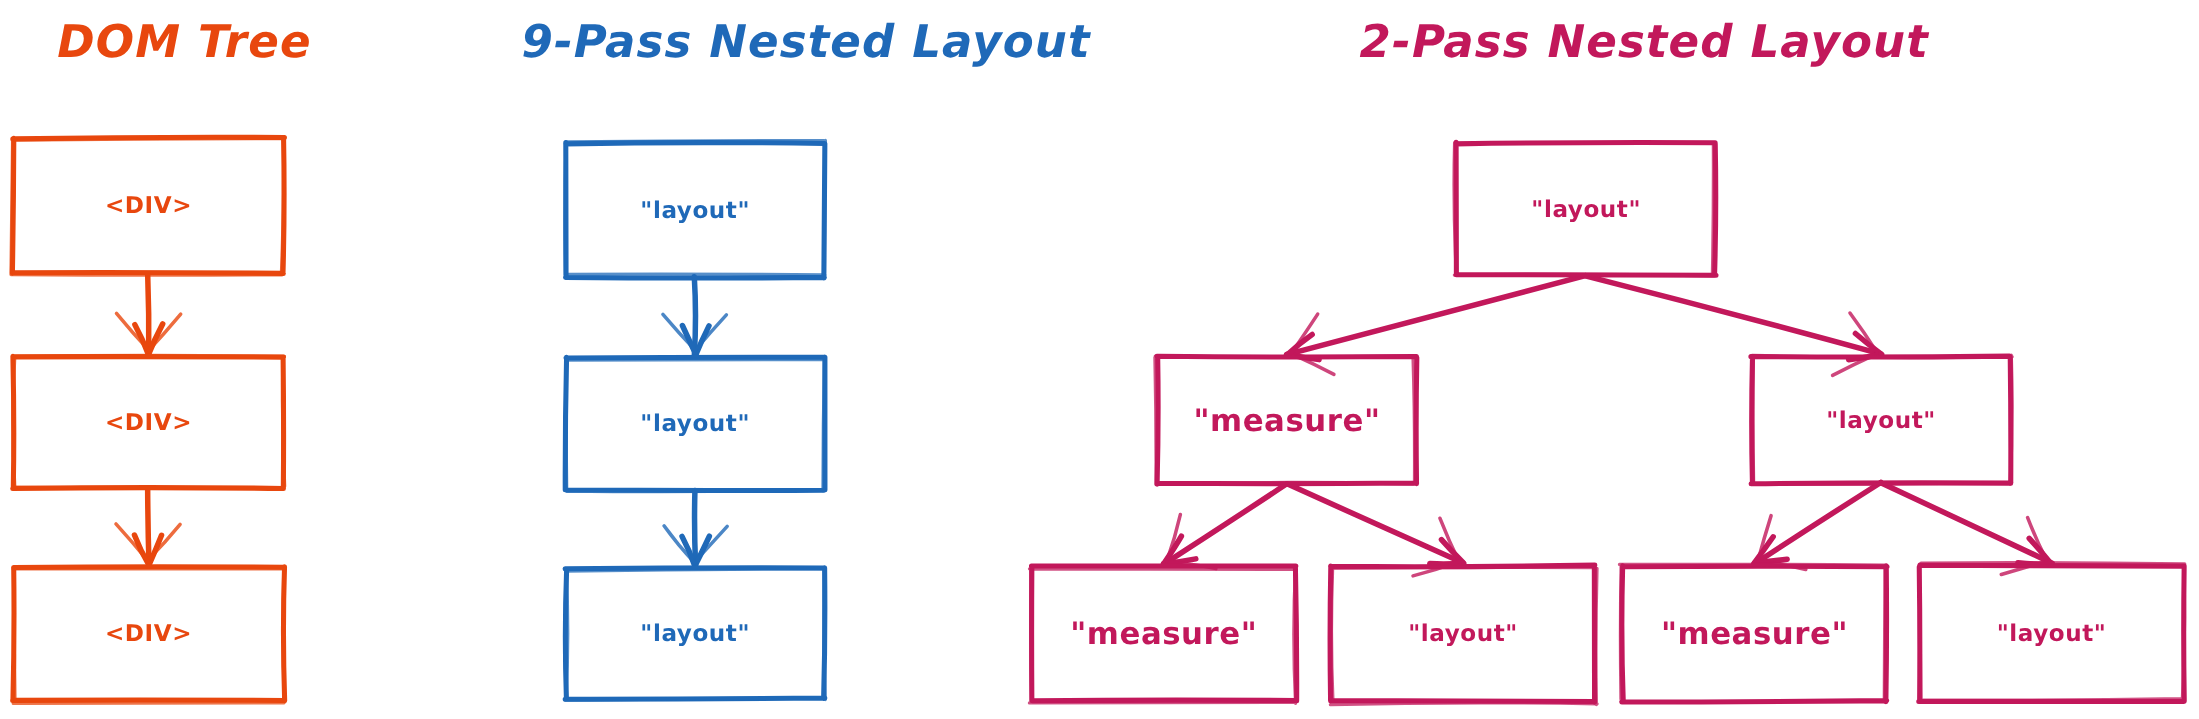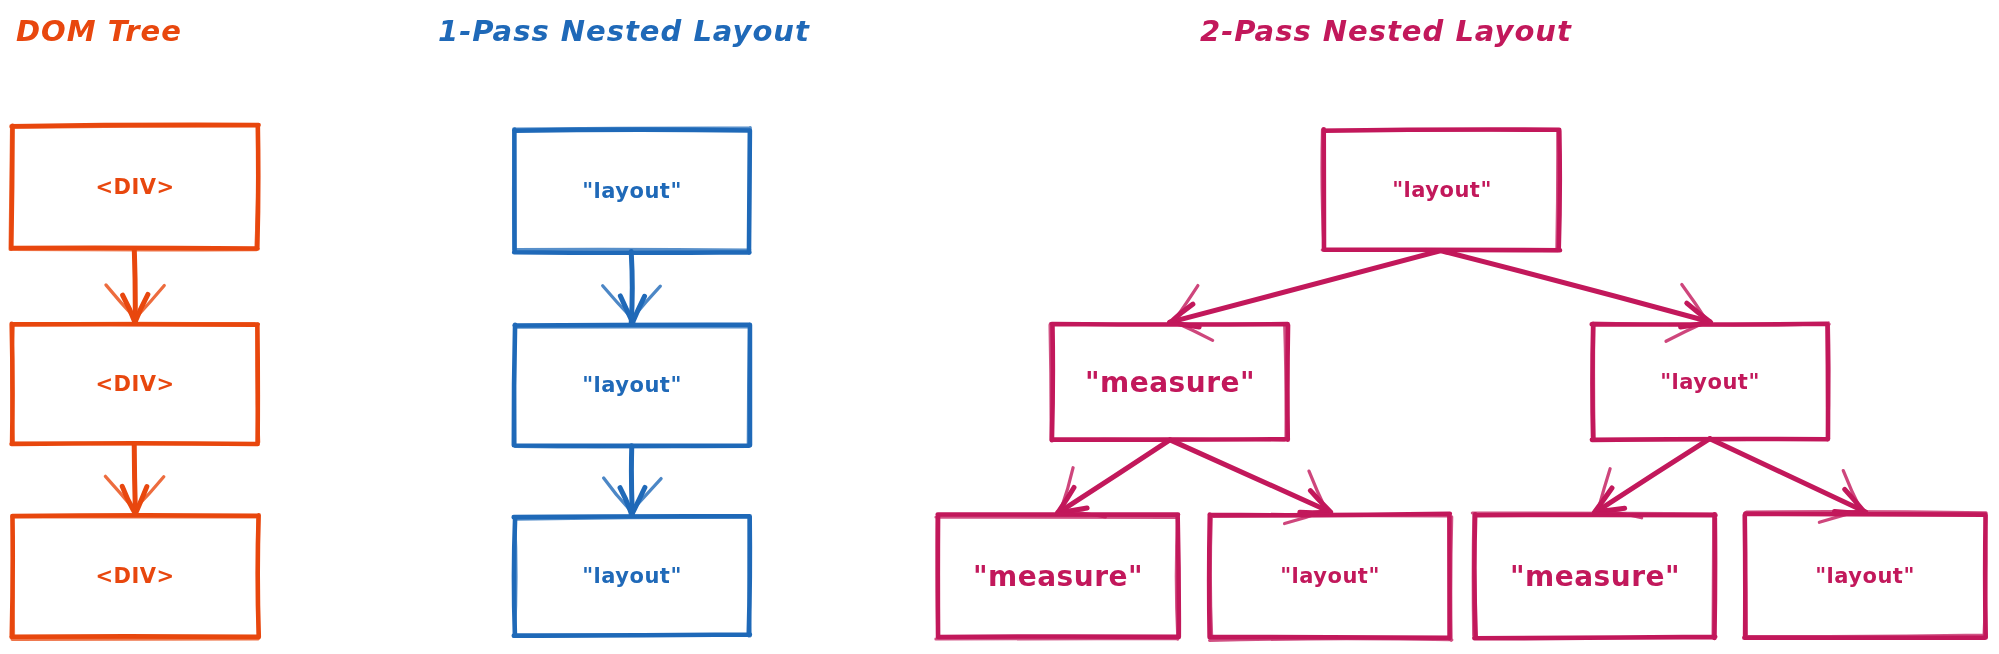--- a/index.html
+++ b/index.html
@@ -17,24 +17,25 @@
     font-family:"DejaVu Sans", sans-serif;
     font-weight:700;
     white-space:nowrap;
     transform:translate(-50%,-50%);
     letter-spacing:.5px;
   }
   .heading{
     position:absolute;
     font-family:"DejaVu Sans", sans-serif;
     font-weight:700;
-    font-size:29px;
+    font-size:41px;
     font-style:italic;
     white-space:nowrap;
     letter-spacing:1px;
+    margin-left:36px;
   }
   .boxlabel{font-size:21px;}
   .boxlabel.small{font-size:28px;}
 </style>
 </head>
 <body>
 
 <div id="root">
   <svg class="canvas" viewBox="0 0 1999 654" preserveAspectRatio="none" id="svgcanvas">
       <g>
@@ -124,21 +125,21 @@
         <path d="M 1472.254638013337 513.0916252593975 Q 1591.3475033232944 512.7354588547721 1714.1253279356288 513.8345279936212 M 1713.63053265661 514.1227195902261 Q 1713.5431929998101 576.1942612469196 1713.0163504724392 635.5226124703418 M 1712.9956366843544 638.1045008087065 Q 1594.3704195192086 637.7164628541096 1473.5990414250643 637.7805308076087 M 1473.6057568227873 635.7279257160145 Q 1472.6110978666693 573.3427702512591 1473.7428783933633 514.0101887030061" fill="none" stroke="#c2185b" stroke-width="3" stroke-linecap="round" stroke-linejoin="round" opacity="0.75"></path>
         <path d="M 1745.3506272278726 513.8641834128648 Q 1866.0910400658845 514.72108406052 1985.573007544875 514.6613420572132 M 1985.596628217399 515.0612750273198 Q 1984.7309830740094 576.9566830404103 1985.6925582282245 637.5625441689044 M 1985.1218499608337 637.7837656173855 Q 1864.0209087848664 638.0505471460522 1744.3419873669743 637.799721742794 M 1745.1206144243479 637.2023964073509 Q 1745.6232656046748 574.7360388614237 1744.7576545096933 515.1504561368376" fill="none" stroke="#c2185b" stroke-width="4.6" stroke-linecap="round" stroke-linejoin="round" opacity="1"></path>
         <path d="M 1746.373199757561 511.87893017926257 Q 1863.941925264336 510.9168717006222 1986.104866179917 512.7306021671277 M 1985.1772811773233 513.5041598950979 Q 1987.2240192331374 574.6802905187011 1983.9976169377564 635.6857950119768 M 1985.3744525121524 635.1202664383222 Q 1863.9641640624031 637.3522241299972 1745.9414773738943 636.1782572263387 M 1746.406074372772 635.897814335255 Q 1745.298885466531 573.7974299173802 1745.0546194603667 512.8097426351626" fill="none" stroke="#c2185b" stroke-width="3" stroke-linecap="round" stroke-linejoin="round" opacity="0.75"></path>
       </g>
     </svg>
   <div id="labels">
       <div class="heading" style="left: 16px; top: 14px; color: rgb(232, 71, 14);">DOM Tree</div>
       <div class="lbl boxlabel" style="left: 135px; top: 187px; color: rgb(232, 71, 14);">&lt;DIV&gt;</div>
       <div class="lbl boxlabel" style="left: 135px; top: 384px; color: rgb(232, 71, 14);">&lt;DIV&gt;</div>
       <div class="lbl boxlabel" style="left: 135px; top: 576px; color: rgb(232, 71, 14);">&lt;DIV&gt;</div>
-      <div class="heading" style="left: 438px; top: 14px; color: rgb(31, 105, 184);">1-Pass Nested Layout</div>
+      <div class="heading" style="left: 438px; top: 14px; color: rgb(31, 105, 184);">9-Pass Nested Layout</div>
       <div class="lbl boxlabel" style="left: 632px; top: 191px; color: rgb(31, 105, 184);">"layout"</div>
       <div class="lbl boxlabel" style="left: 632px; top: 385px; color: rgb(31, 105, 184);">"layout"</div>
       <div class="lbl boxlabel" style="left: 632px; top: 576px; color: rgb(31, 105, 184);">"layout"</div>
       <div class="heading" style="left: 1200px; top: 14px; color: rgb(194, 24, 91); text-align: right;">2-Pass Nested Layout</div>
       <div class="lbl boxlabel" style="left: 1442px; top: 190px; color: rgb(194, 24, 91);">"layout"</div>
       <div class="lbl boxlabel small" style="left: 1170px; top: 382px; color: rgb(194, 24, 91);">"measure"</div>
       <div class="lbl boxlabel" style="left: 1710px; top: 382px; color: rgb(194, 24, 91);">"layout"</div>
       <div class="lbl boxlabel small" style="left: 1058px; top: 576px; color: rgb(194, 24, 91);">"measure"</div>
       <div class="lbl boxlabel" style="left: 1330px; top: 576px; color: rgb(194, 24, 91);">"layout"</div>
       <div class="lbl boxlabel small" style="left: 1595px; top: 576px; color: rgb(194, 24, 91);">"measure"</div>

